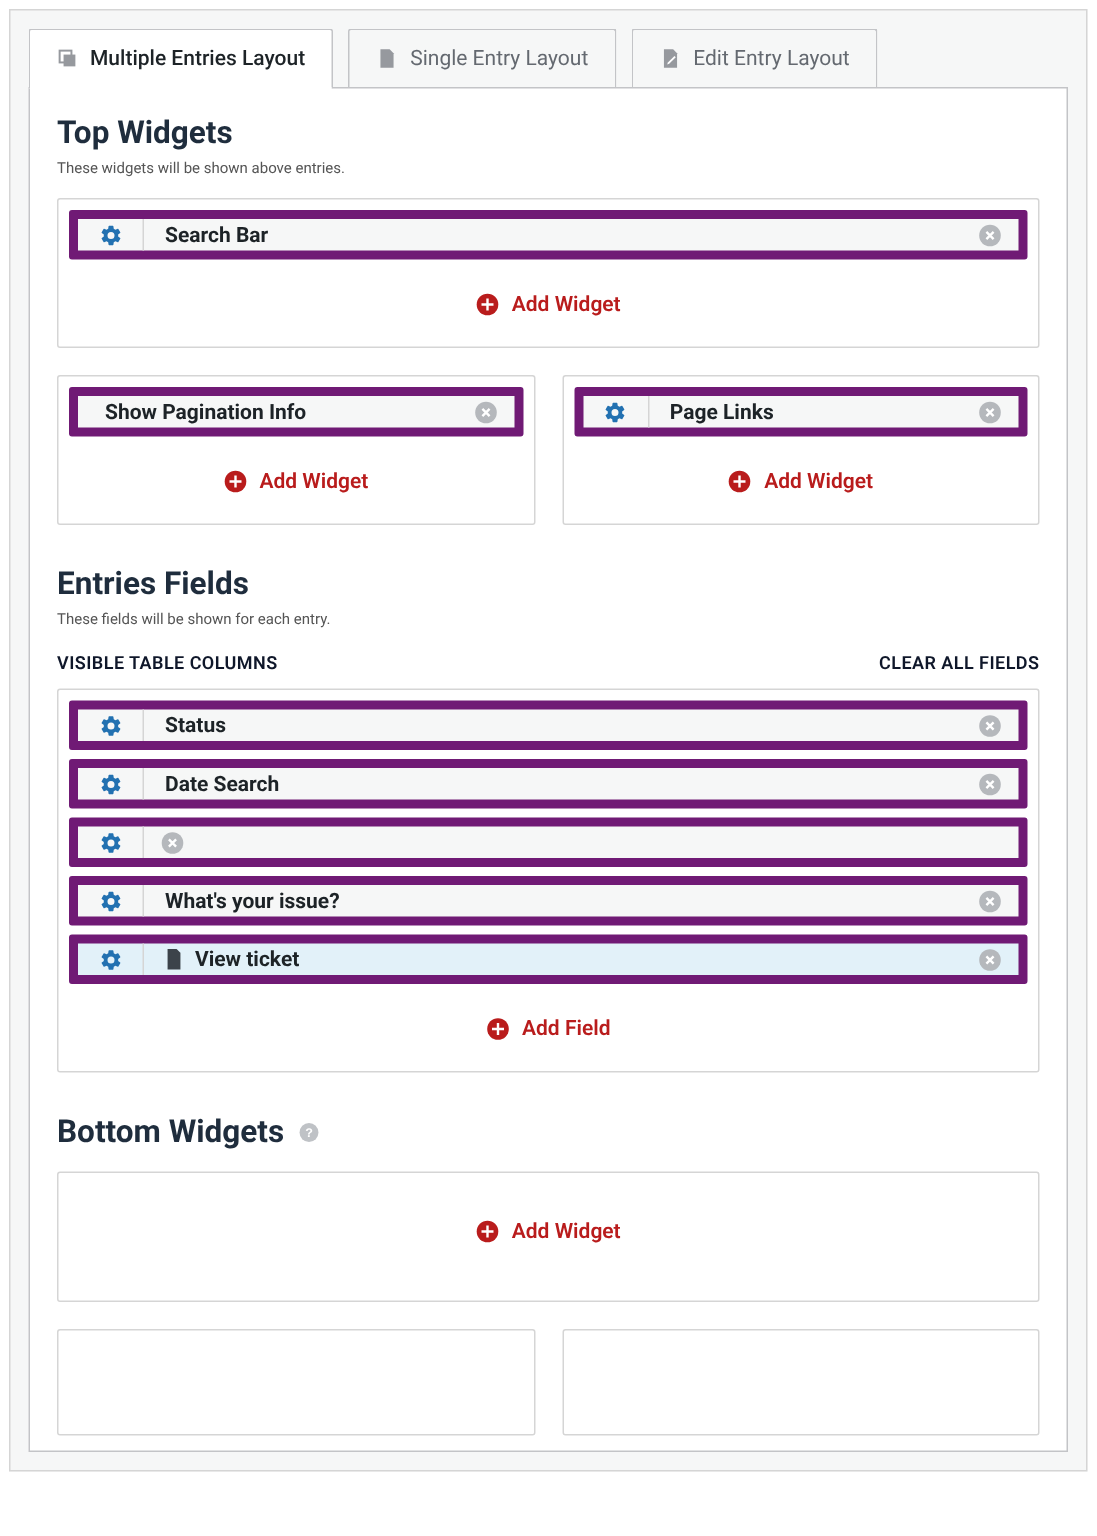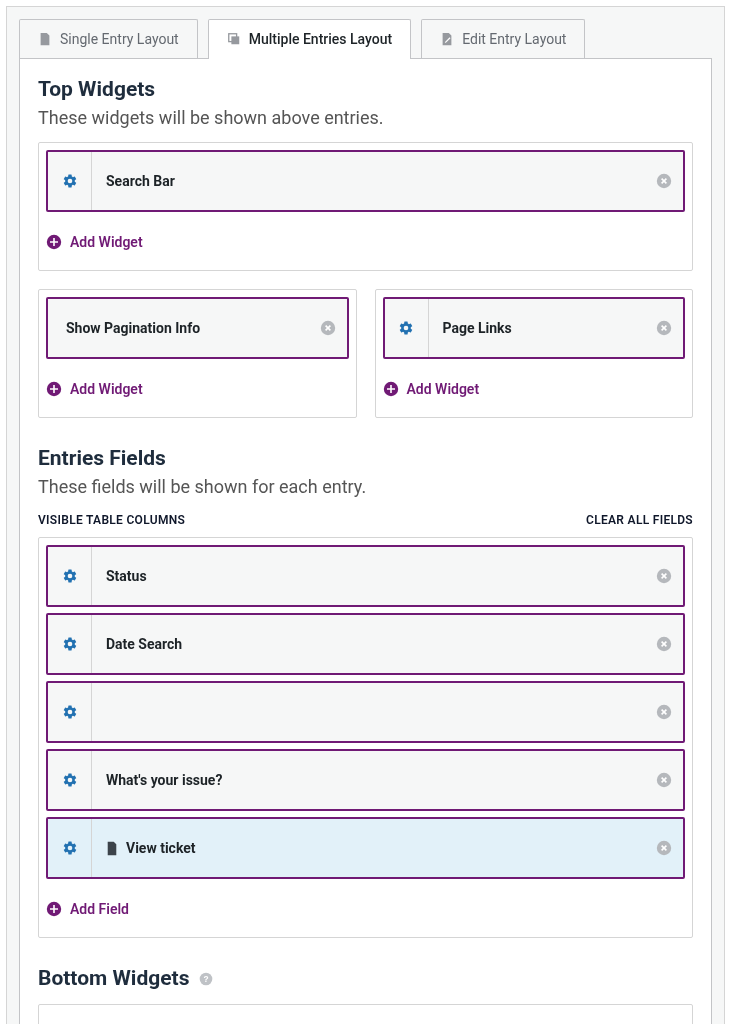--- a/index.html
+++ b/index.html
@@ -64,45 +64,44 @@
   position: relative;
   margin-top: -1px;
 }
 .section-title {
   font-size: 21px;
   font-weight: 700;
   color: #1f2d3d;
 }
 .section-subtitle {
   color: #555;
-  font-size: 18px;
+  font-size: 10px;
   margin: 6px 0 14px 0;
 }
 .section-title .help-icon {
   width:14px; height:14px;
   display:inline-flex;
   vertical-align: middle;
   color: #bfc2c6;
   margin-left: 4px;
 }
 .card {
   border: 1px solid #d5d5d5;
   border-radius: 2px;
   background: #fff;
   padding: 7px 7px 14px 7px;
 }
 .widget-row {
   display: flex;
   align-items: center;
-  border: 2px solid #701a75;
+  border: 6px solid #701a75;
   border-radius: 2px;
   background: #f6f7f7;
-  height: 62px;
+  height: 33px;
   margin-bottom: 6px;
-  justify-content: space-between;
 }
 .widget-row.highlight {
   background: #e2f1f9;
 }
 .gear-cell {
   width: 44px;
   height: 100%;
   border-right: 1px solid #d5d5d5;
   display: flex;
   align-items: center;
@@ -130,22 +129,22 @@
   display: flex;
   align-items: center;
   justify-content: center;
   color: #b5b8bc;
   cursor: pointer;
 }
 .add-row {
   display: flex;
   gap: 8px;
   align-items: center;
-  justify-content: flex-start;
-  color: #701a75;
+  justify-content: center;
+  color: #b91c1c;
   font-weight: 600;
   font-size: 14px;
   padding: 16px 0 6px 0;
   cursor: pointer;
 }
 .two-col {
   display: flex;
   gap: 18px;
   margin-top: 18px;
 }
@@ -170,36 +169,36 @@
 }
 .section-gap { margin-top: 28px; }
 svg { display:block; }
 </style>
 </head>
 <body>
 
 <div class="outer-frame">
 
   <div class="tab-bar">
-    <div class="tab">
-      <span class="tab-icon">
-        <svg viewBox="0 0 16 16" width="14" height="14">
-            <path d="M3 1h7l3 3v11H3z" fill="currentColor"></path>
-          </svg>
-      </span>
-      <span>Single Entry Layout</span>
-    </div>
     <div class="tab active">
       <span class="tab-icon">
         <svg viewBox="0 0 16 16" width="14" height="14">
             <rect x="2" y="2" width="9" height="9" fill="none" stroke="currentColor" stroke-width="1.5"></rect>
             <rect x="5" y="5" width="9" height="9" fill="currentColor"></rect>
           </svg>
       </span>
       <span>Multiple Entries Layout</span>
+    </div>
+    <div class="tab">
+      <span class="tab-icon">
+        <svg viewBox="0 0 16 16" width="14" height="14">
+            <path d="M3 1h7l3 3v11H3z" fill="currentColor"></path>
+          </svg>
+      </span>
+      <span>Single Entry Layout</span>
     </div>
     <div class="tab">
       <span class="tab-icon">
         <svg viewBox="0 0 16 16" width="14" height="14">
             <path d="M3 1h7l3 3v11H3z" fill="currentColor"></path>
             <path d="M6 11l5-5 1 1-5 5-1.5.5z" fill="#fff"></path>
           </svg>
       </span>
       <span>Edit Entry Layout</span>
     </div>

